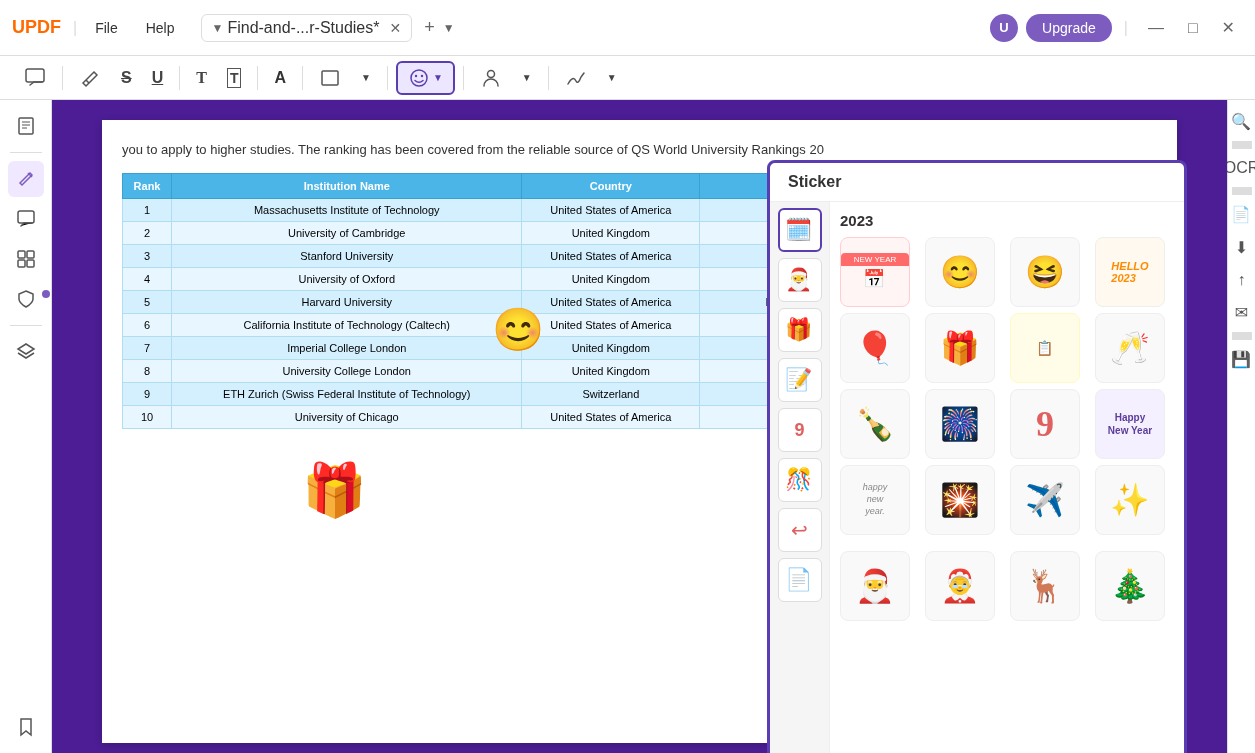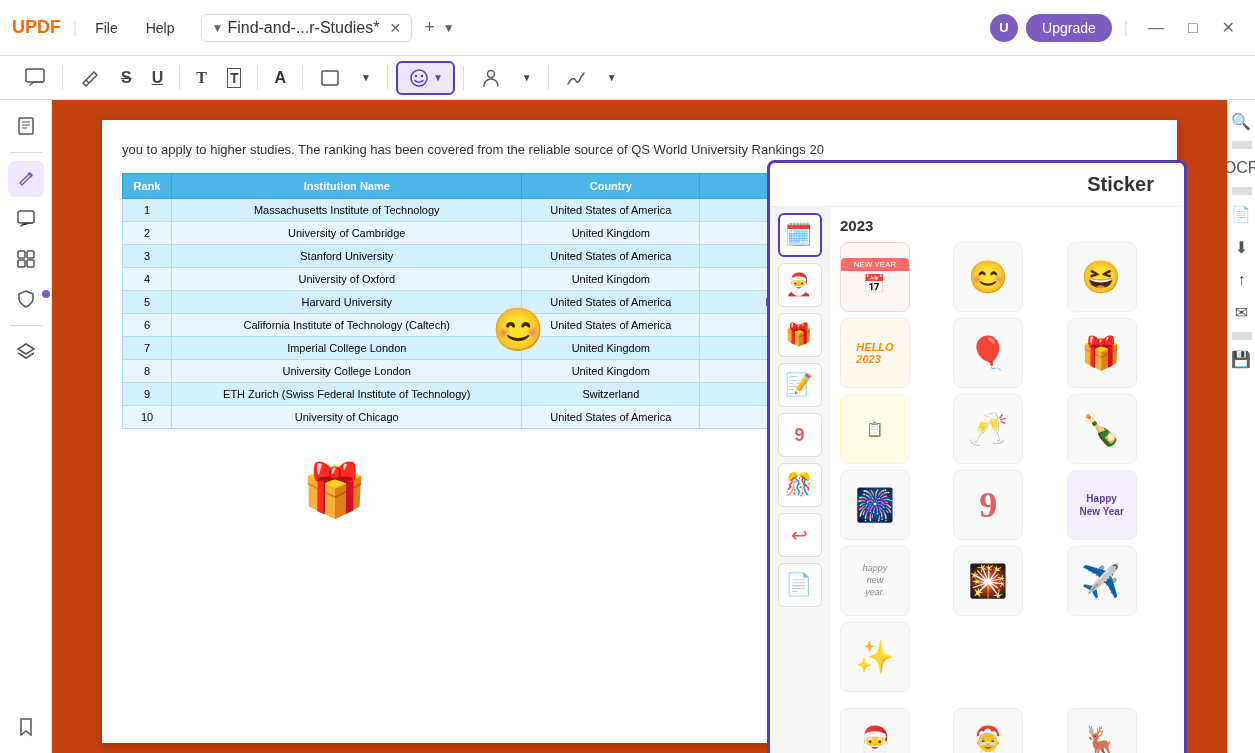--- a/index.html
+++ b/index.html
@@ -52,21 +52,21 @@
     }
     .sidebar-icon {
       width: 36px; height: 36px; display: flex; align-items: center; justify-content: center;
       border-radius: 6px; cursor: pointer; color: #555; font-size: 18px;
     }
     .sidebar-icon.active { background: #f0e8ff; color: #7c5cbf; }
     .sidebar-sep { width: 32px; height: 1px; background: #ddd; margin: 4px 0; }
     .purple-dot { width: 8px; height: 8px; background: #7c5cbf; border-radius: 50%; position: absolute; left: 42px; top: 190px; }
 
     
-    #content { flex: 1; background: #c2410c; overflow: hidden; position: relative; }
+    #content { flex: 1; background: #4c1d95; overflow: hidden; position: relative; }
 
     
     #pdf-page {
       position: absolute; top: 20px; left: 50px; right: 50px; bottom: 10px;
       background: white; box-shadow: 0 2px 8px rgba(0,0,0,0.2);
       overflow: hidden; padding: 20px;
     }
 
     .pdf-text { font-size: 13px; color: #333; line-height: 1.6; text-align: justify; margin-bottom: 12px; }
 
@@ -94,41 +94,41 @@
     }
     .right-icon { font-size: 16px; color: #555; cursor: pointer; padding: 4px; }
 
     
     #sticker-panel {
       position: absolute; top: 60px; right: 40px; width: 420px; height: 610px;
       background: white; border: 3px solid #5a3db0; border-radius: 8px;
       overflow: hidden; display: flex; flex-direction: column; z-index: 100;
     }
     #sticker-panel-header {
-      padding: 10px 30px; font-size: 20px; font-weight: bold; color: #333; border-bottom: 1px solid #eee; text-align: right;
+      padding: 10px 18px; font-size: 16px; font-weight: bold; color: #333; border-bottom: 1px solid #eee;
     }
     #sticker-panel-body { display: flex; flex: 1; overflow: hidden; }
 
     
     #sticker-thumbs {
       width: 60px; background: #f5f5f5; border-right: 1px solid #eee;
       display: flex; flex-direction: column; align-items: center; padding: 6px 0; gap: 6px;
       overflow-y: auto;
     }
     .thumb-item {
       width: 44px; height: 44px; border-radius: 6px; cursor: pointer;
       display: flex; align-items: center; justify-content: center; font-size: 22px;
       background: white; border: 1px solid #ddd;
     }
     .thumb-item.active { border: 2px solid #5a3db0; }
 
     
     #sticker-grid-area { flex: 1; overflow-y: auto; padding: 10px; }
     .sticker-section-title { font-size: 15px; font-weight: bold; color: #333; margin-bottom: 8px; }
-    .sticker-grid { display: grid; grid-template-columns: repeat(3, 1fr); gap: 6px; margin-bottom: 16px; }
+    .sticker-grid { display: grid; grid-template-columns: repeat(4, 1fr); gap: 6px; margin-bottom: 16px; }
     .sticker-cell {
       width: 70px; height: 70px; display: flex; align-items: center; justify-content: center;
       background: #f9f9f9; border-radius: 8px; cursor: pointer; font-size: 32px;
       border: 1px solid #eee;
     }
   </style>
 </head>
 <body>
 
 <div id="titlebar">

